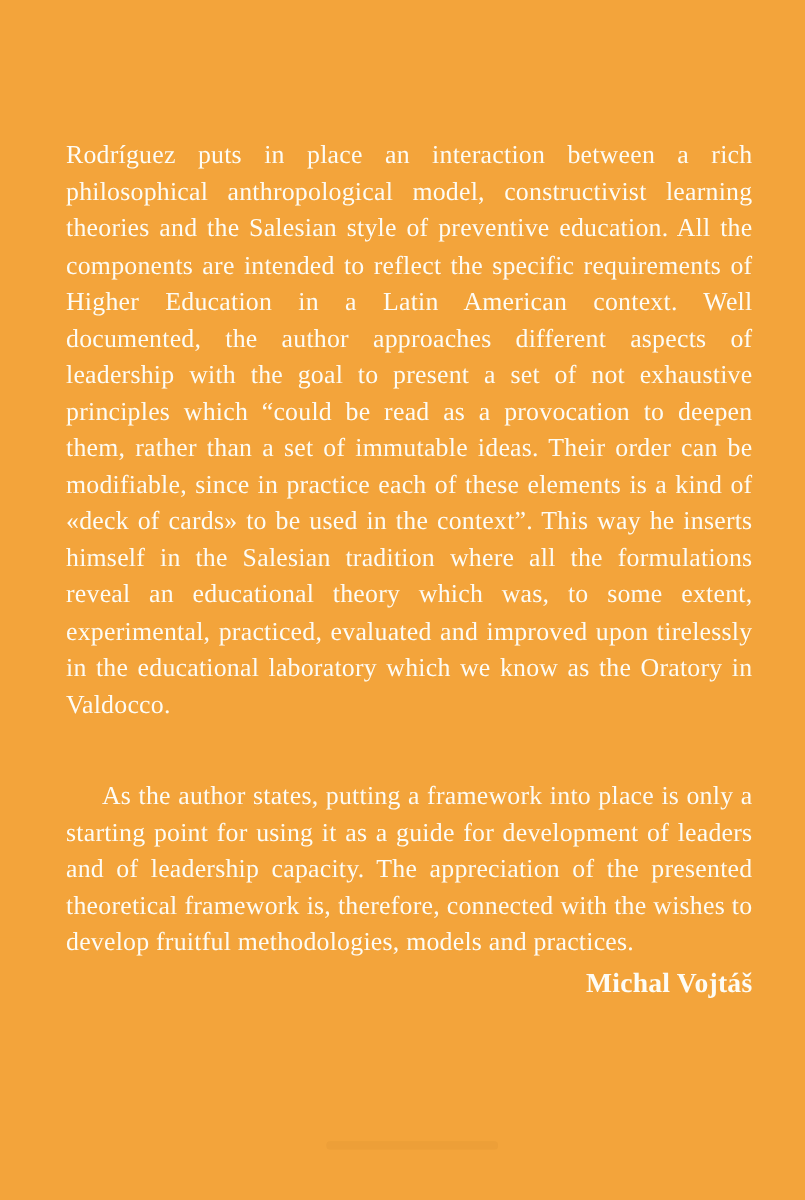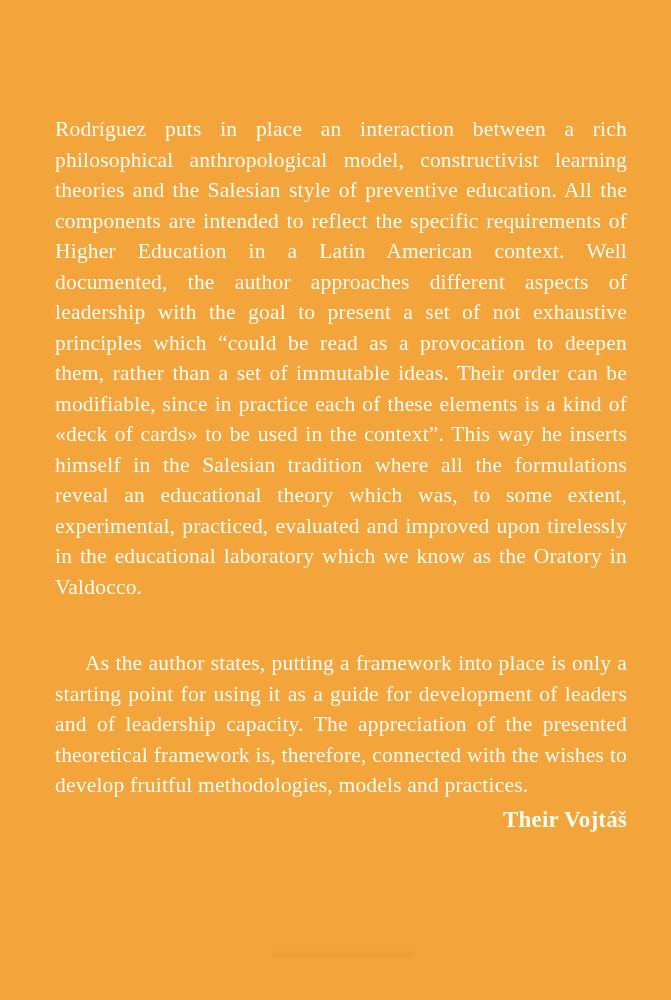--- a/index.html
+++ b/index.html
@@ -55,16 +55,16 @@
     border-radius: 3px;
   }
 </style>
 </head>
 <body>
 
 <div class="cover">
   <div class="blurb">
     <p>Rodríguez puts in place an interaction between a rich philosophical anthropological model, constructivist learning theories and the Salesian style of preventive education. All the components are intended to reflect the specific requirements of Higher Education in a Latin American context. Well documented, the author approaches different aspects of leadership with the goal to present a set of not exhaustive principles which “could be read as a provocation to deepen them, rather than a set of immutable ideas. Their order can be modifiable, since in practice each of these elements is a kind of «deck of cards» to be used in the context”. This way he inserts himself in the Salesian tradition where all the formulations reveal an educational theory which was, to some extent, experimental, practiced, evaluated and improved upon tirelessly in the educational laboratory which we know as the Oratory in Valdocco.</p>
     <p class="indented">As the author states, putting a framework into place is only a starting point for using it as a guide for development of leaders and of leadership capacity. The appreciation of the presented theoretical framework is, therefore, connected with the wishes to develop fruitful methodologies, models and practices.</p>
-    <div class="author-line">Their Vojtáš</div>
+    <div class="author-line">Michal Vojtáš</div>
   </div>
   <div class="showthrough"></div>
 </div>
 
 </body></html>

